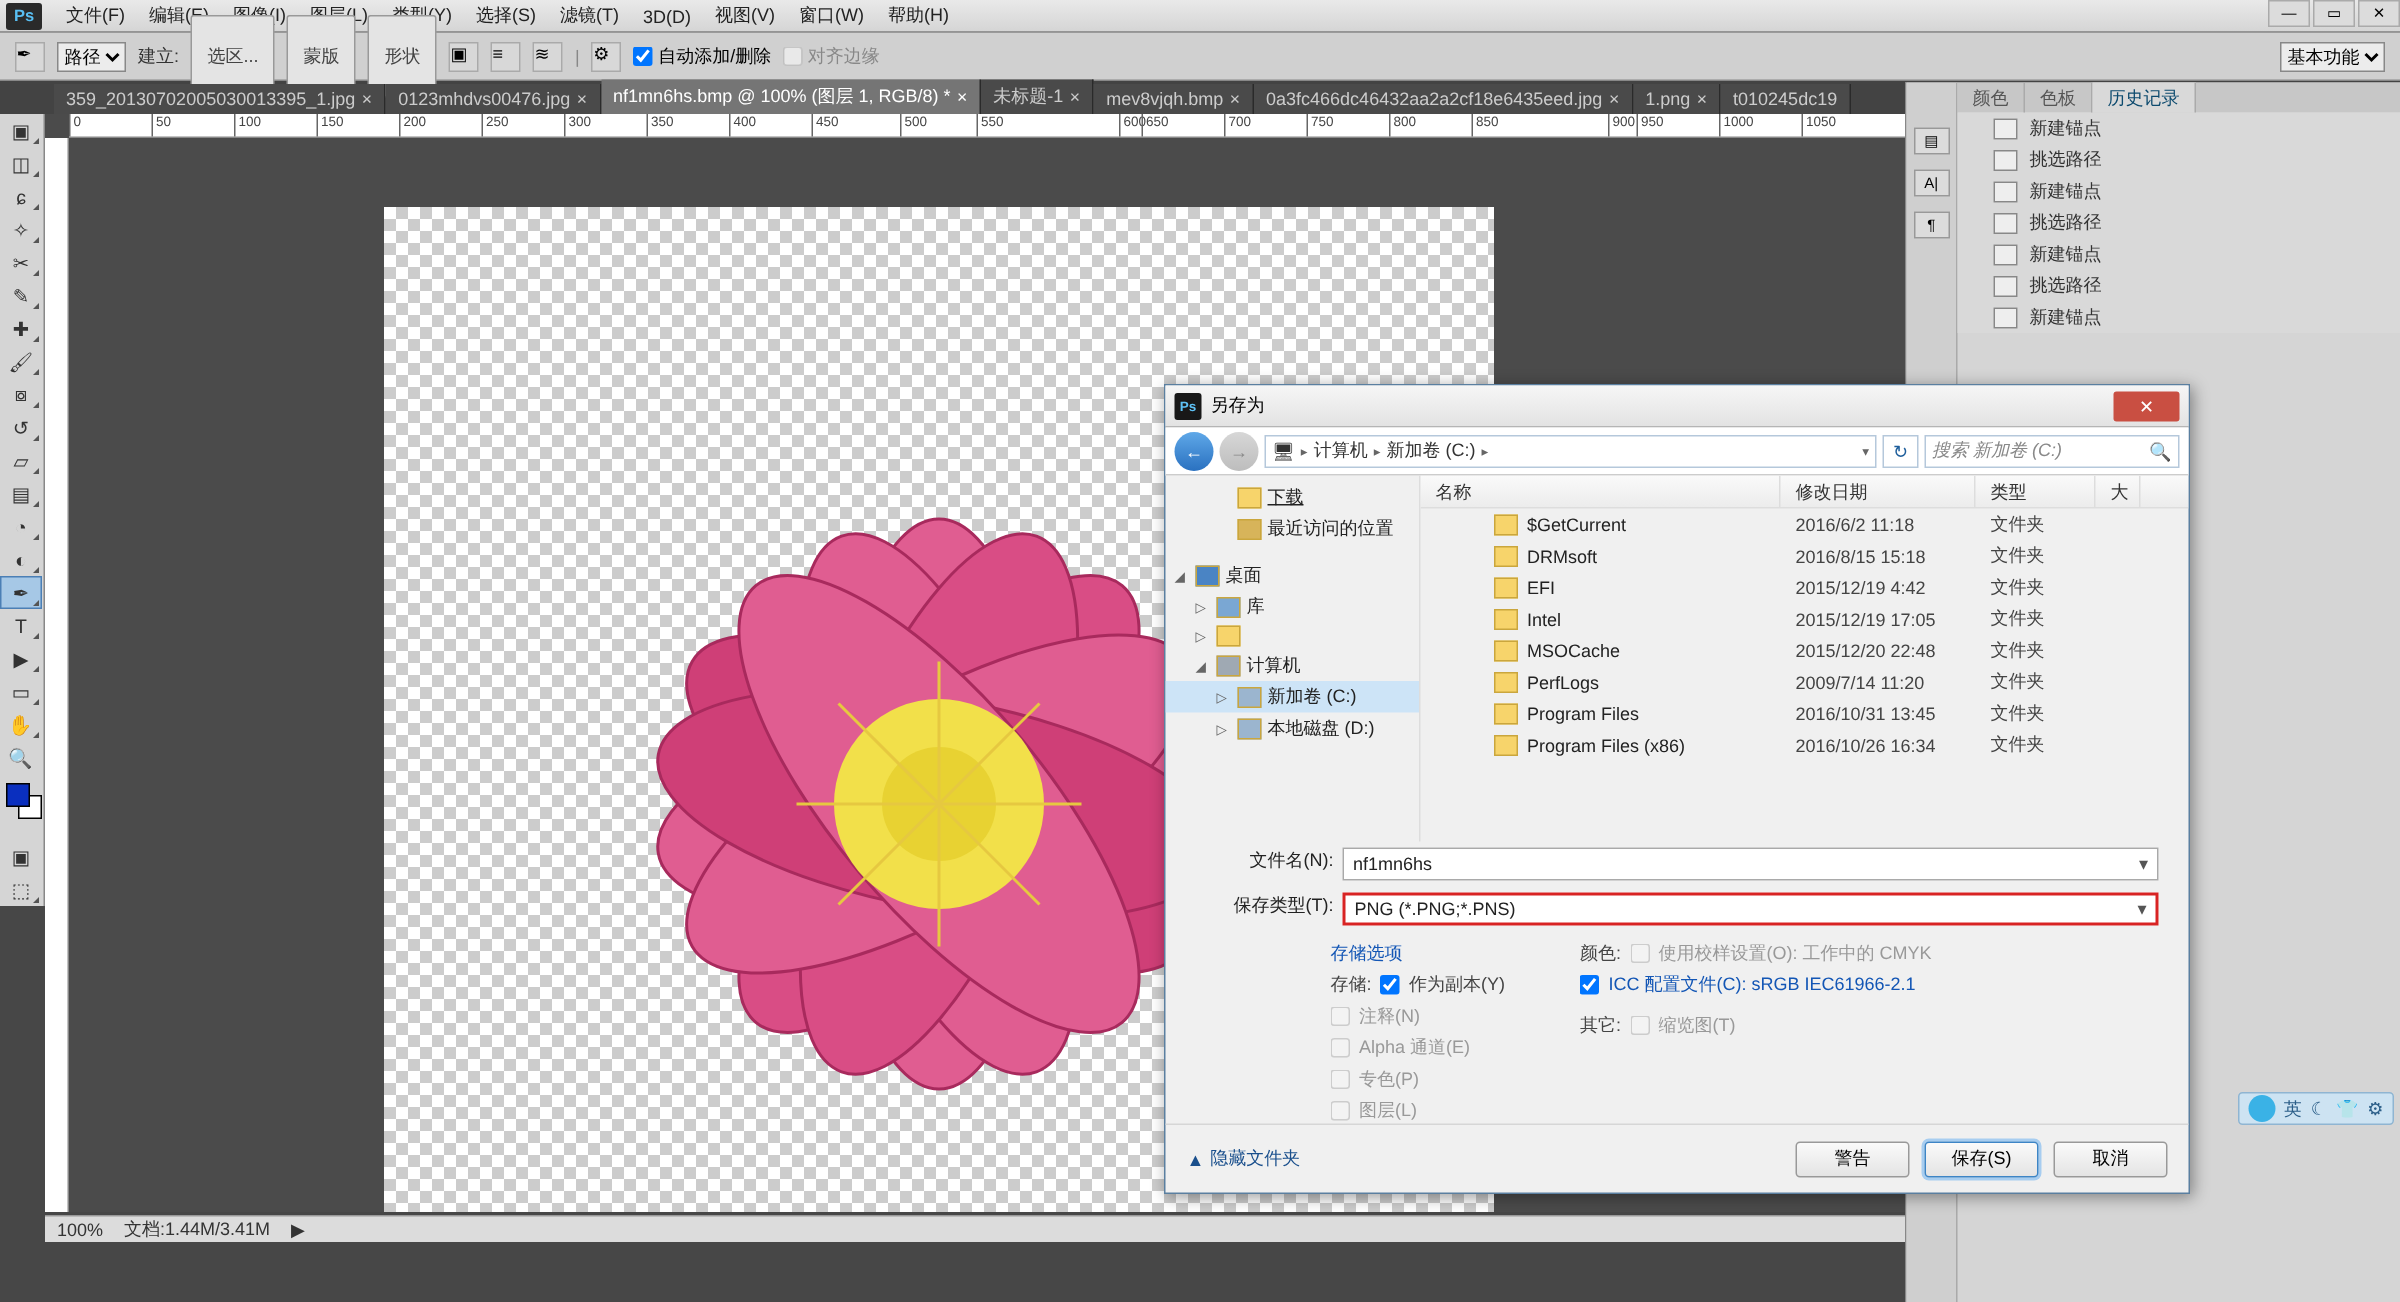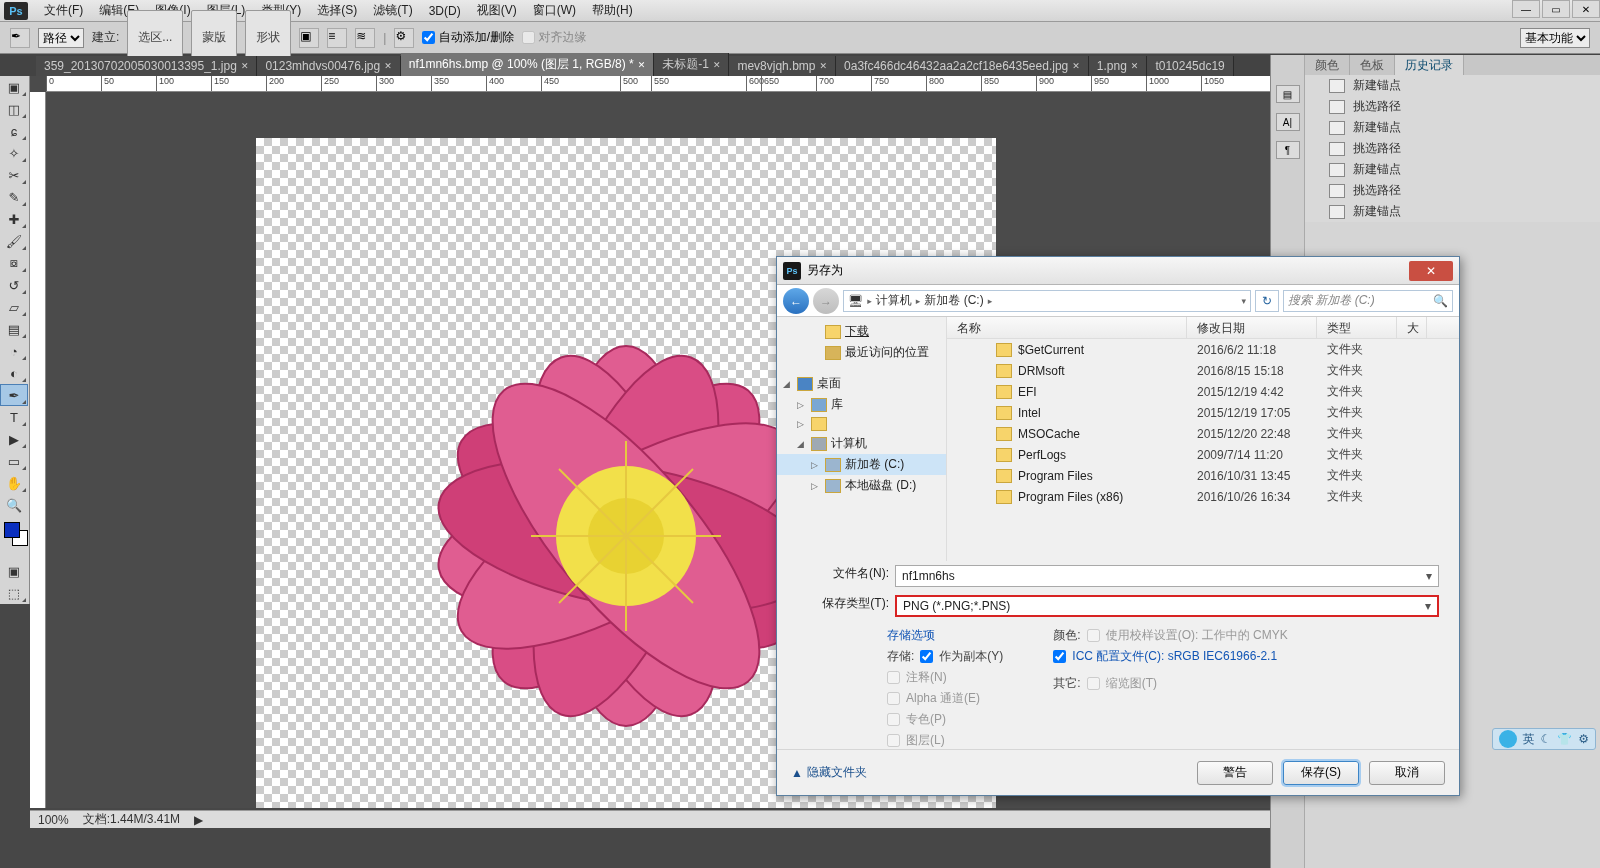--- a/index.html
+++ b/index.html
@@ -233,29 +233,29 @@
       <span class="tick" style="left: 0px;">0</span>
       <span class="tick" style="left: 55px;">50</span>
       <span class="tick" style="left: 110px;">100</span>
       <span class="tick" style="left: 165px;">150</span>
       <span class="tick" style="left: 220px;">200</span>
       <span class="tick" style="left: 275px;">250</span>
       <span class="tick" style="left: 330px;">300</span>
       <span class="tick" style="left: 385px;">350</span>
       <span class="tick" style="left: 440px;">400</span>
       <span class="tick" style="left: 495px;">450</span>
-      <span class="tick" style="left: 574px;">500</span>
+      <span class="tick" style="left: 554px;">500</span>
       <span class="tick" style="left: 605px;">550</span>
       <span class="tick" style="left: 660px; margin-left: 40px;">600</span>
       <span class="tick" style="left: 715px;">650</span>
       <span class="tick" style="left: 770px;">700</span>
       <span class="tick" style="left: 825px;">750</span>
       <span class="tick" style="left: 880px;">800</span>
       <span class="tick" style="left: 935px;">850</span>
-      <span class="tick" style="left: 990px;">900</span>
+      <span class="tick" style="left: 1026px;">900</span>
       <span class="tick" style="left: 1045px;">950</span>
       <span class="tick" style="left: 1100px;">1000</span>
       <span class="tick" style="left: 1155px;">1050</span>
     </div>
   <div class="ruler-v"></div>
   <div class="canvas-holder">
     <div class="canvas">
       <svg class="flower" width="560" height="560" viewBox="0 0 560 560">
         <g transform="translate(280,300)">
           <g fill="#d5447c" stroke="#a82a5d" stroke-width="2">

